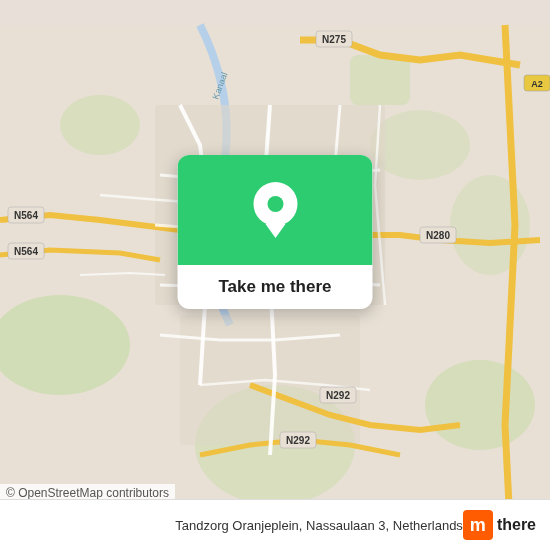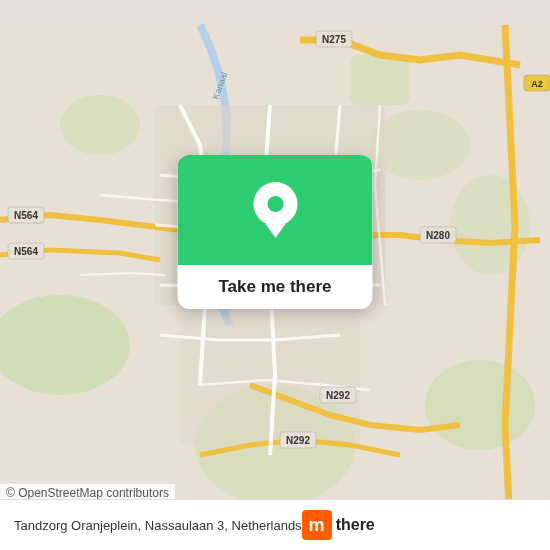--- a/index.html
+++ b/index.html
@@ -31,21 +31,21 @@
     
     #bottom-bar {
       position: absolute;
       bottom: 0;
       left: 0;
       width: 100%;
       background: white;
       padding: 10px 14px;
       display: flex;
       align-items: center;
-      justify-content: flex-start;
+      justify-content: flex-end;
       border-top: 1px solid #ddd;
       z-index: 10;
     }
 
     #location-text {
       font-size: 13px;
       color: #333;
     }
 
     #moovit-logo {

